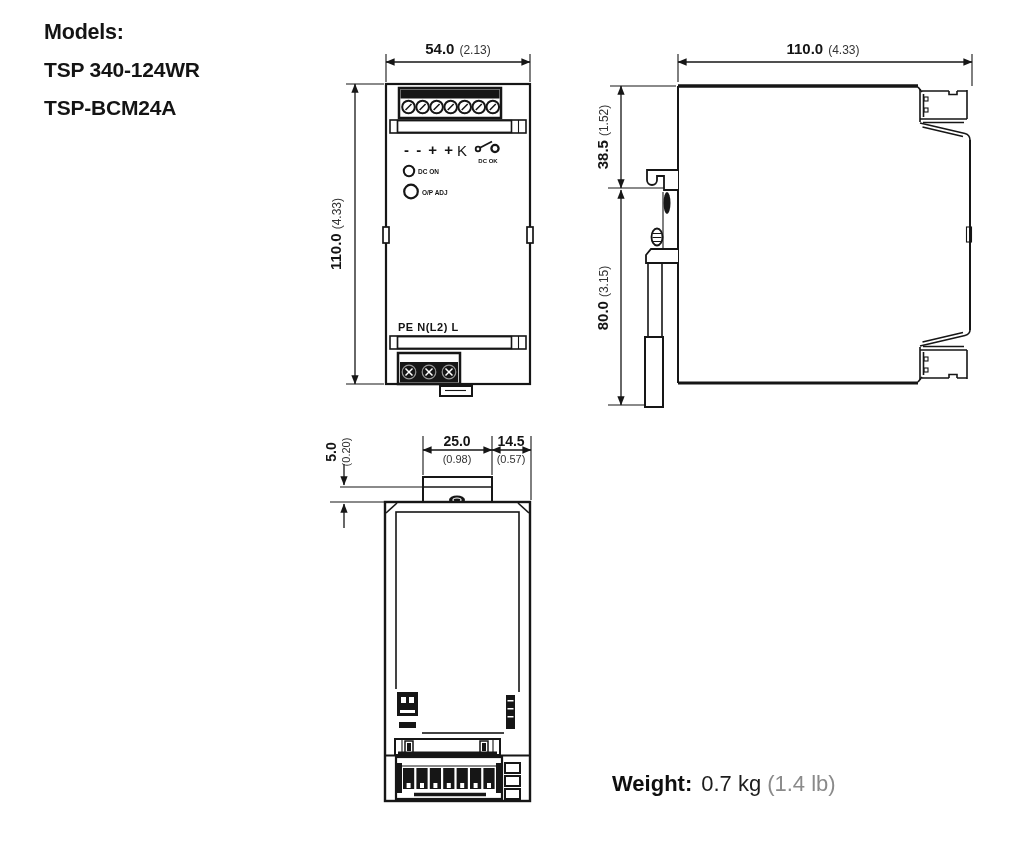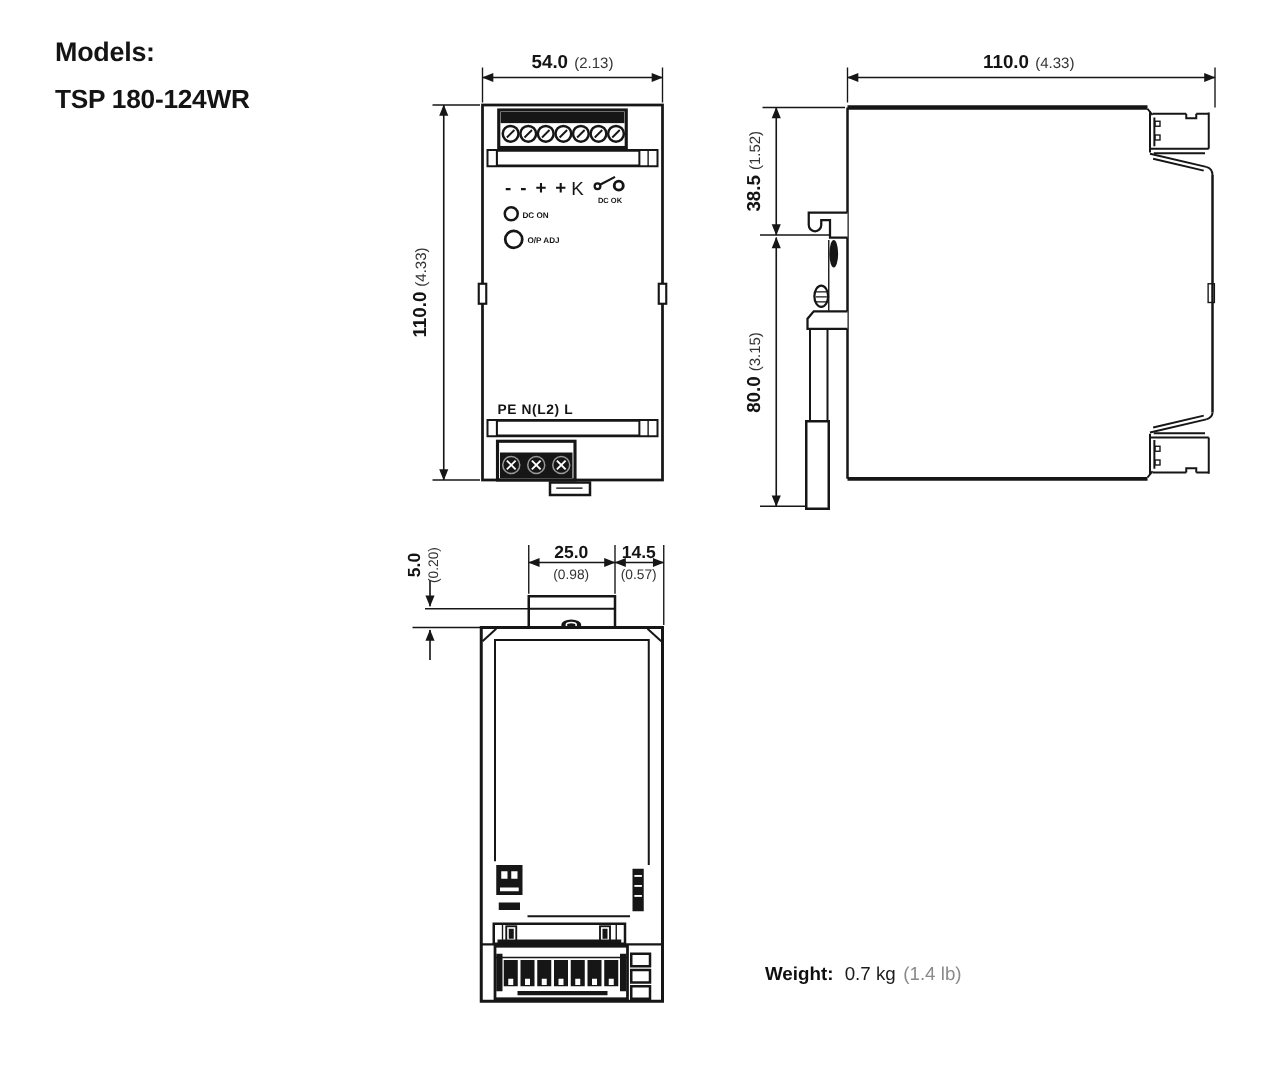--- a/index.html
+++ b/index.html
@@ -1,23 +1,23 @@
 <!DOCTYPE html>
 <html><head>
 <meta charset="utf-8">
 <style>
   html,body{margin:0;padding:0;background:#fff;}
   #page{position:relative;width:1024px;height:858px;background:#fff;overflow:hidden;
         font-family:"Liberation Sans",sans-serif;color:#141414;}
   
-  #models{position:absolute;left:44px;top:23px;}
+  #models{position:absolute;left:44px;top:13px;}
   #models .hd{font-size:21.5px;font-weight:700;line-height:38px;letter-spacing:-.2px;}
   #models .it{font-size:21px;font-weight:700;line-height:38px;letter-spacing:-.2px;}
   
-  #weight{position:absolute;left:612px;top:771px;font-size:15px;white-space:nowrap;}
+  #weight{position:absolute;left:612px;top:771px;font-size:22px;white-space:nowrap;}
   #weight .wl{font-weight:700;color:#0f0f0f;}
   #weight .wm{color:#1c1c1c;margin-left:9px;}
   #weight .wi{color:#8a8a8a;margin-left:6px;}
   
   svg{position:absolute;overflow:visible;}
   svg line,svg path,svg rect,svg ellipse,svg circle{fill:none;stroke:#161616;stroke-width:1.6;}
   svg .dk{fill:#161616;stroke:none;}
   svg .wt{fill:#ffffff;stroke:none;}
   svg .wf{fill:#ffffff;}
   svg .wx{stroke:#ffffff;stroke-width:1.5;fill:none;}
@@ -35,21 +35,22 @@
   .tsym{font-size:15px;font-weight:700;letter-spacing:1.5px;}
   .tk{font-size:15px;font-weight:400;}
 </style>
 </head>
 <body>
 
 <div id="page">
 
   <div id="models">
     <div class="hd">Models:</div>
-    <div class="it">TSP 180-124WR</div>
+    <div class="it">TSP 340-124WR</div>
+    <div class="it">TSP-BCM24A</div>
   </div>
 
   <svg id="front" style="left:330px;top:25px" width="256" height="395" viewBox="330 25 256 395">
     <defs>
       <marker id="arr" viewBox="0 0 10 10" refX="9.5" refY="5" markerWidth="10" markerHeight="7" orient="auto-start-reverse">
           <path d="M0,1 L10,5 L0,9 z" class="dk"></path>
         </marker>
       <pattern id="vent" x="390" y="120" width="8.6" height="6.5" patternUnits="userSpaceOnUse">
         <rect x="0.9" y="0.8" width="5.6" height="1" class="dk"></rect>
         <rect x="0.9" y="2.7" width="5.6" height="1" class="dk"></rect>

